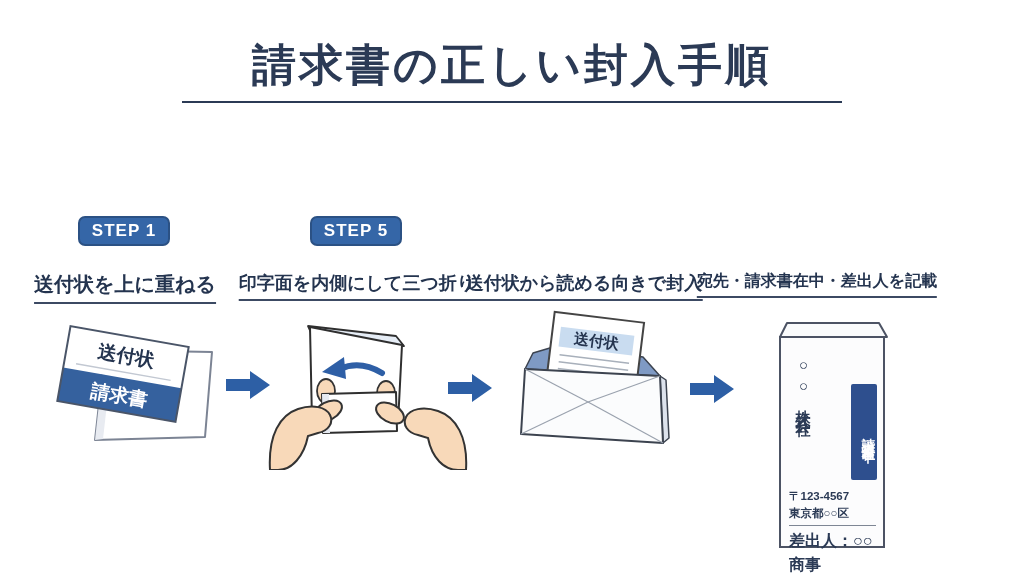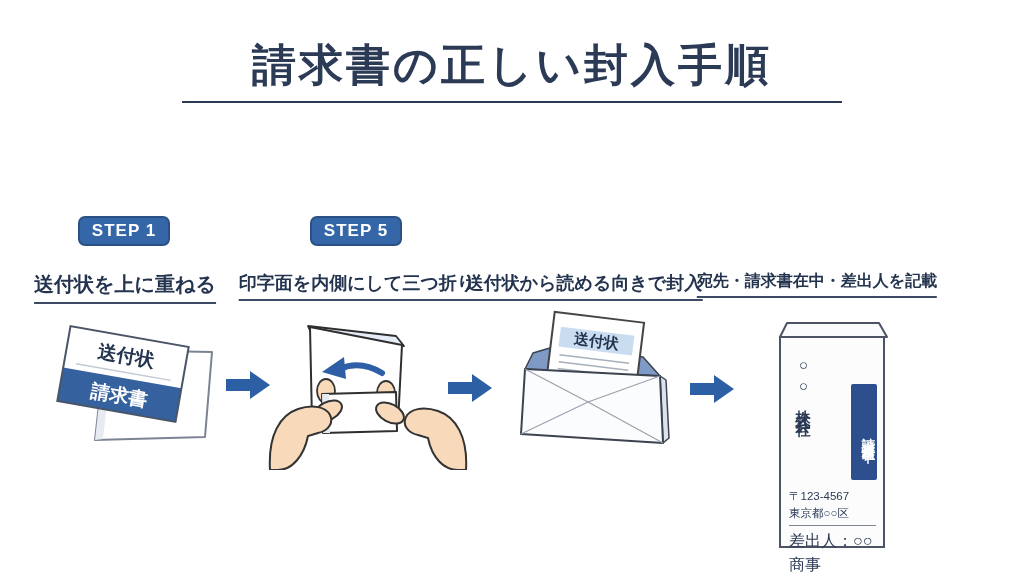--- a/index.html
+++ b/index.html
@@ -49,21 +49,21 @@
   .vtext{
     writing-mode:vertical-rl;text-orientation:upright;
     font-weight:bold;color:#2b3a55;
   }
   .env4-company{position:absolute;left:12px;top:18px;font-size:15px;letter-spacing:4px;}
   .env4-stamp{
     position:absolute;left:70px;top:46px;width:26px;height:96px;box-sizing:border-box;
     background:#2e4f8e;color:#ffffff;border-radius:2px;
     font-size:13.5px;letter-spacing:3px;padding-top:5px;text-align:center;
   }
-  .env4-bottom{position:absolute;left:8px;right:7px;top:150px;font-size:11.5px;font-weight:normal;color:#2b3a55;line-height:1.45;}
+  .env4-bottom{position:absolute;left:8px;right:7px;top:150px;font-size:11.5px;font-weight:bold;color:#2b3a55;line-height:1.45;}
   .env4-divider{border:none;border-top:1.5px solid #7e8694;margin:4px 0 3px 0;}
   .env4-sender{font-size:16px;}
   svg text{font-family:"Liberation Sans","DejaVu Sans",sans-serif;}
 </style>
 </head>
 <body>
 
 <div class="canvas">
 
   <h1 class="title">請求書の正しい封入手順</h1>

